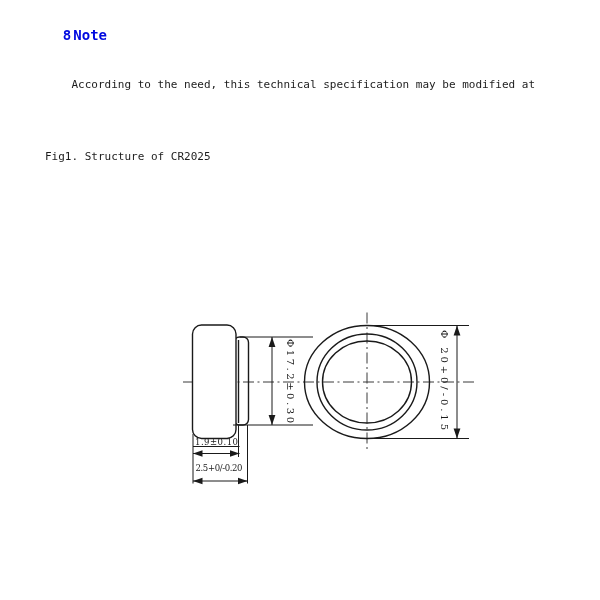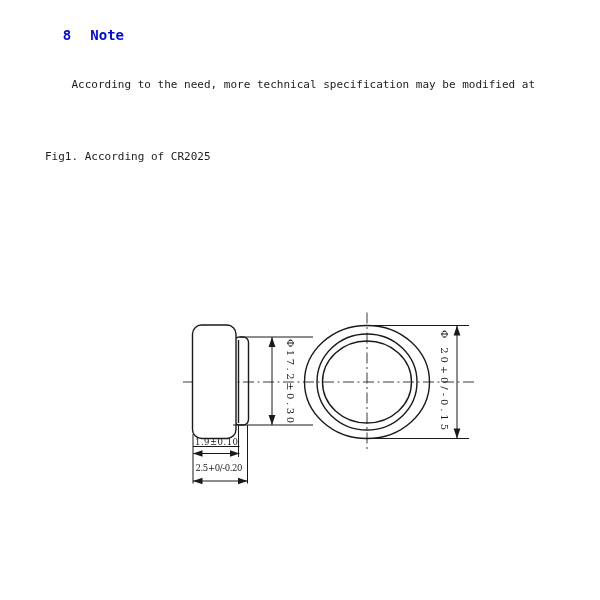--- a/index.html
+++ b/index.html
@@ -9,21 +9,21 @@
     font-family:"DejaVu Sans Mono","Liberation Mono",monospace;
     color:#1a1a1a;
     position:relative;
     overflow:hidden;
   }
   .heading{
     position:absolute;left:46px;top:8px;height:18px;line-height:18px;
     font-size:14px;font-weight:bold;white-space:pre;
   }
   .heading .num{display:inline-block;}
-  .heading .lbl{display:inline-block;margin-left:19px;}
+  .heading .lbl{display:inline-block;margin-left:2px;}
   .body-text{
     position:absolute;left:45px;top:25px;
     font-size:11px;line-height:24px;white-space:pre;
     color:#1c1c1c;
   }
   .drawing{
     position:absolute;left:0;top:0;width:600px;height:600px;
   }
   .dim-text{
     font-family:"DejaVu Serif","Liberation Serif",serif;
@@ -31,22 +31,22 @@
   }
 </style>
 </head>
 <body>
 
 <div class="heading" style="color: rgb(0, 9, 224);">
   <span class="num">8</span><span class="lbl">Note</span>
 </div>
 
 <div class="body-text">
-  <div>    According to the need, more technical specification may be modified at</div>
-  <div>Fig1. According of CR2025</div>
+  <div>    According to the need, this technical specification may be modified at</div>
+  <div>Fig1. Structure of CR2025</div>
 </div>
 
 <svg class="drawing" viewBox="0 0 600 600" xmlns="http://www.w3.org/2000/svg">
 
   <g stroke="#3a3a3a" stroke-width="1" stroke-dasharray="11 3.5 2 3.5" fill="none">
     <line x1="183" y1="382" x2="477" y2="382"></line>
     <line x1="367" y1="312.5" x2="367" y2="449"></line>
   </g>
 
   <g stroke="#1a1a1a" stroke-width="1.4" fill="none">

